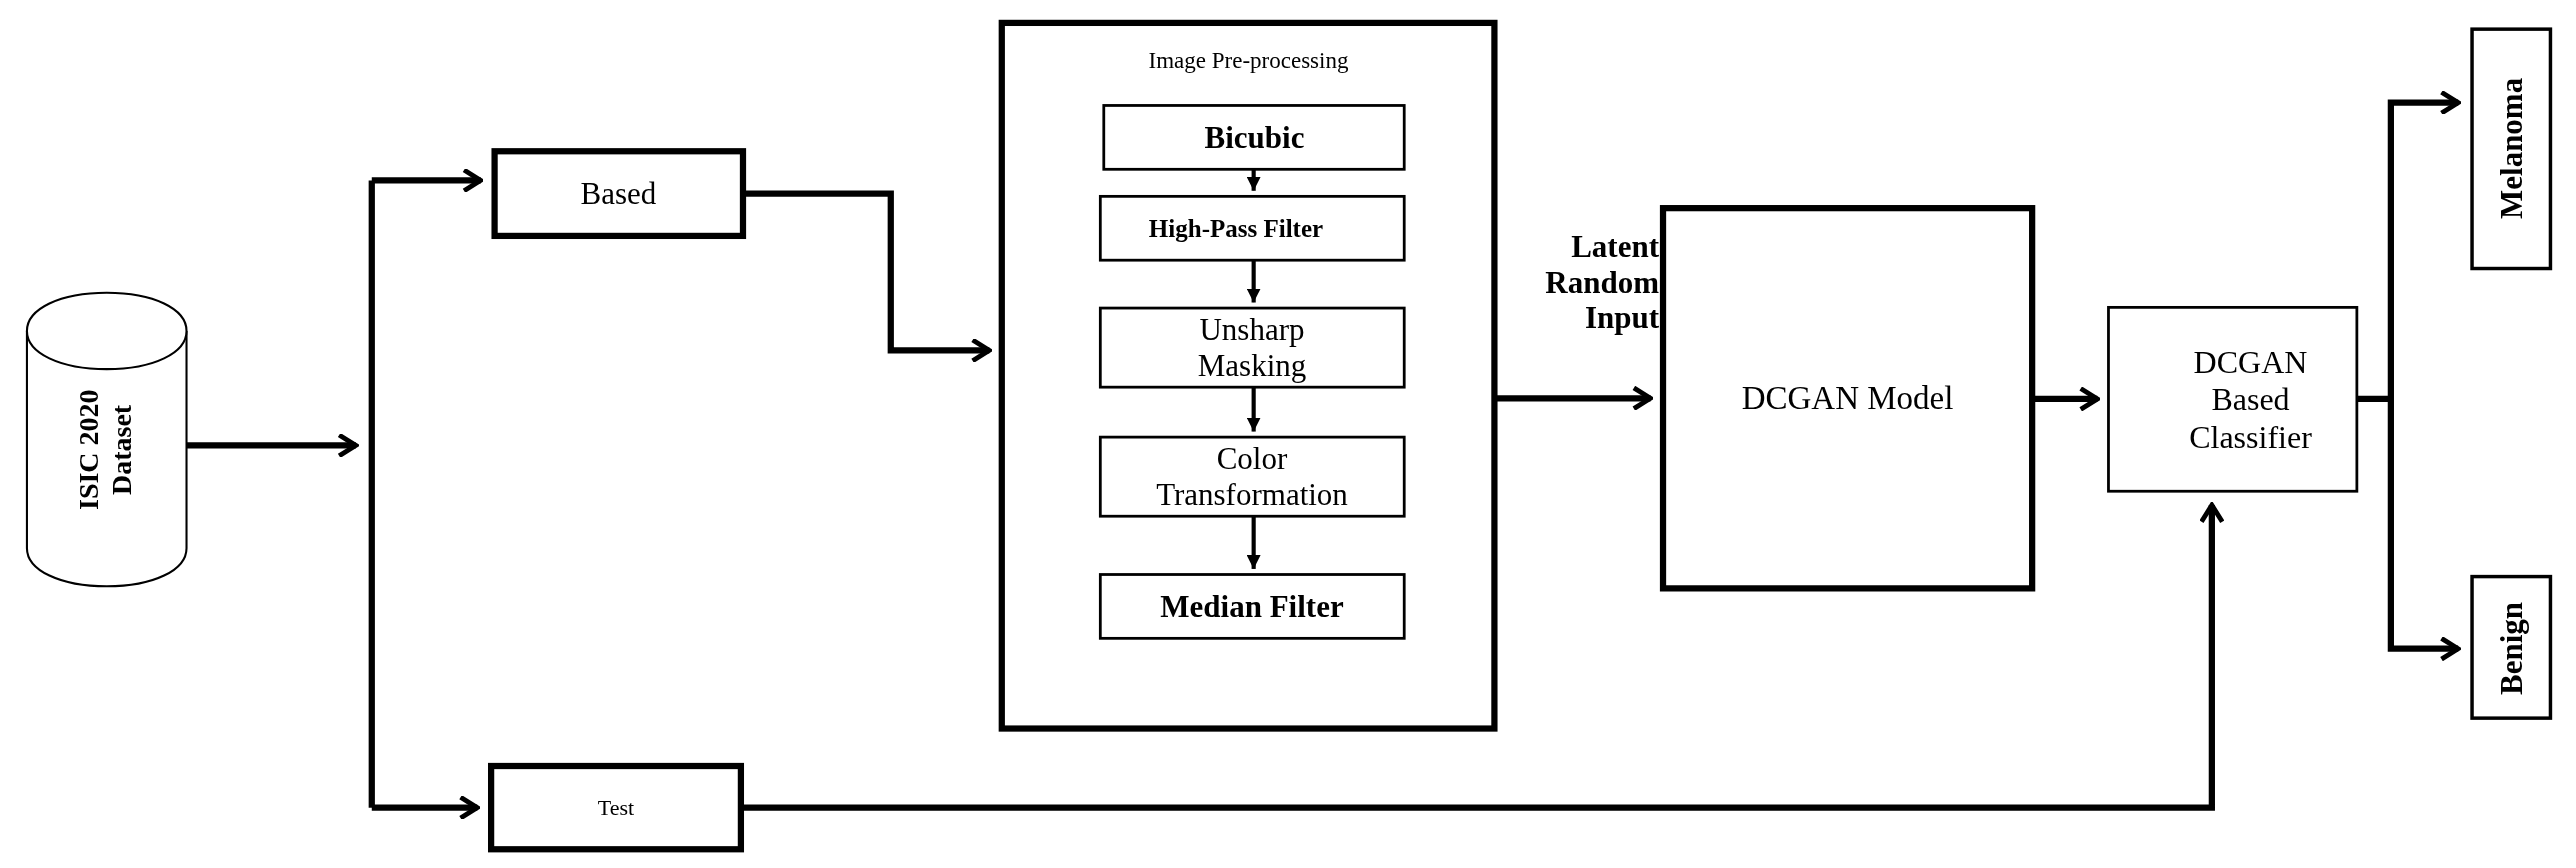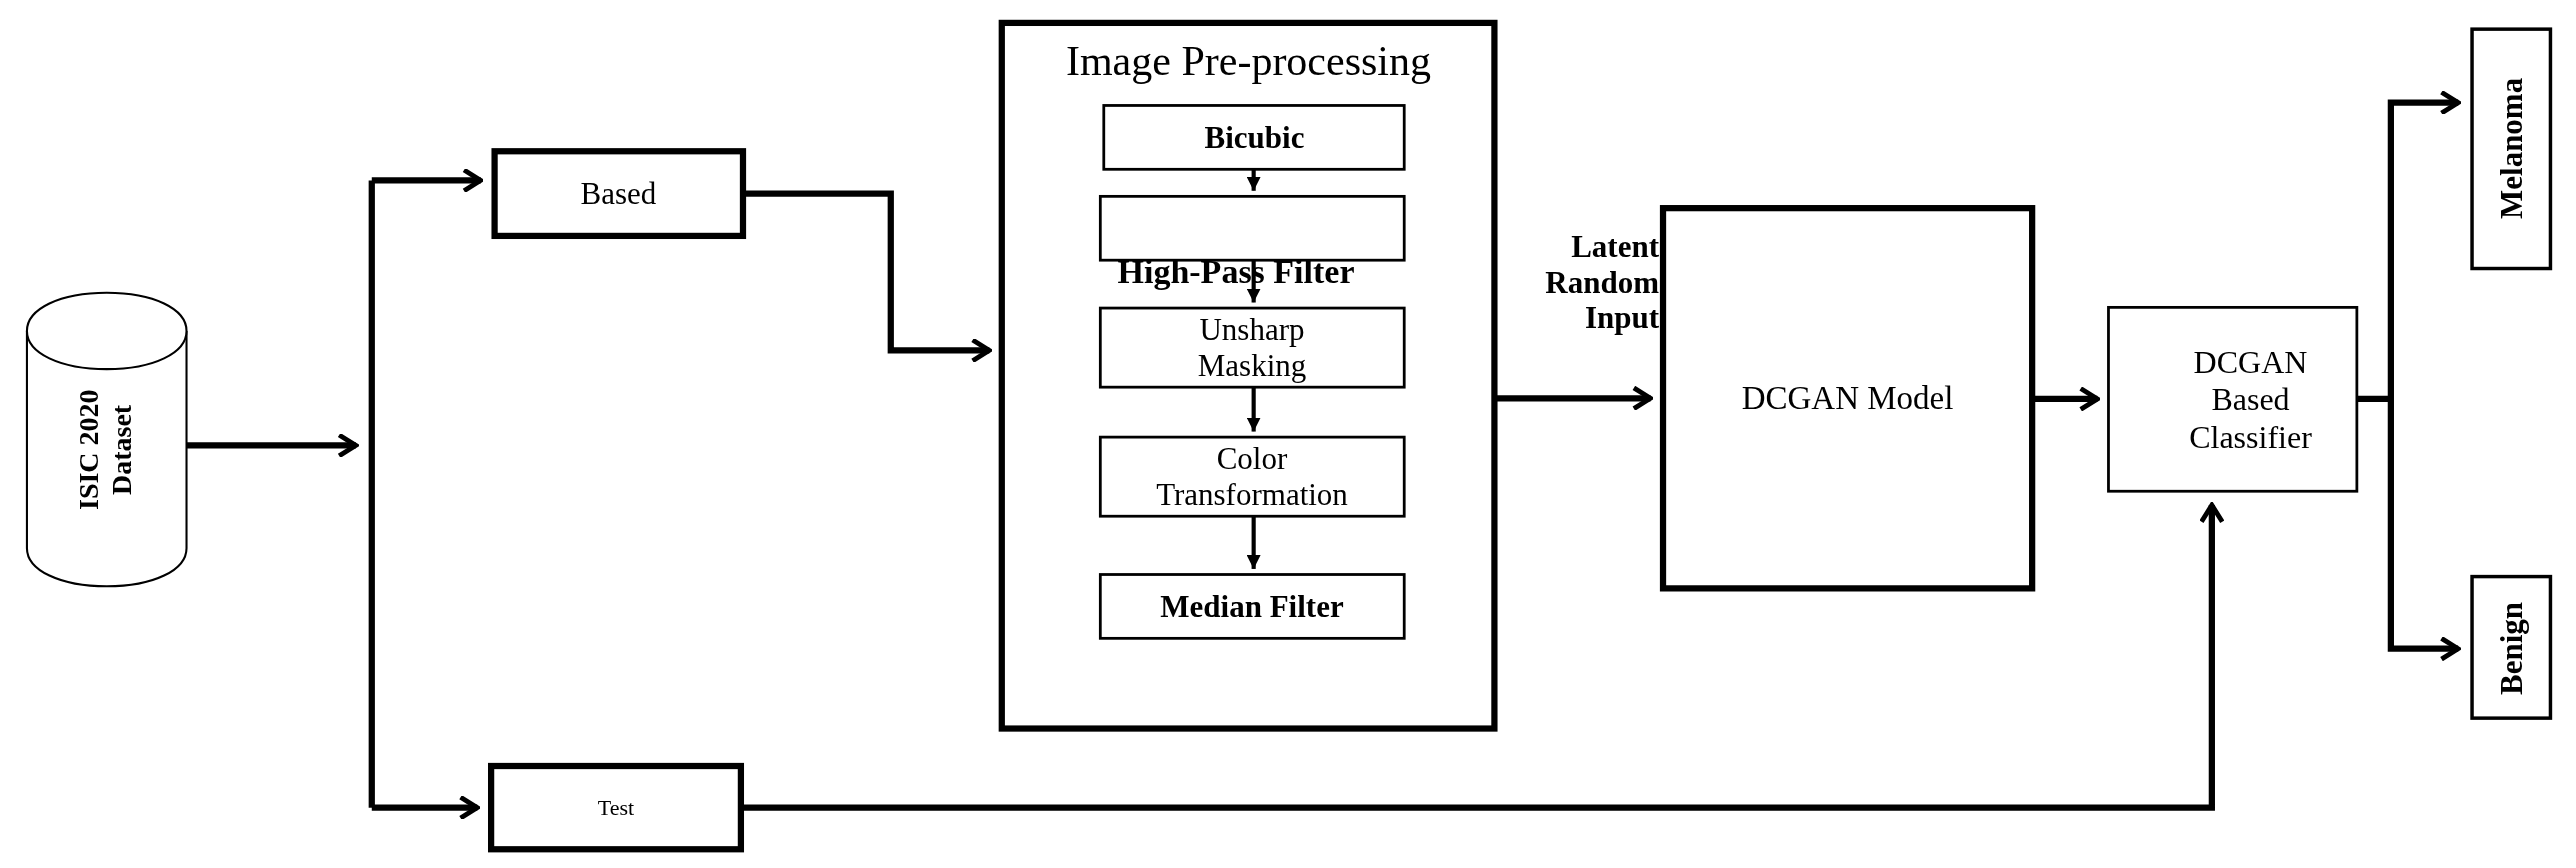--- a/index.html
+++ b/index.html
@@ -118,24 +118,24 @@
     <polyline points="3445,575 3445,935 3542,935" fill="none" stroke="#000" stroke-width="9" marker-end="url(#openArrow)"></polyline>
   </svg>
 
   <div class="node-label vert-label" style="left:71px; top:342px; width:69px; height:215px; font-size:28px; font-weight:700;">ISIC 2020
 Dataset</div>
 
   <div class="node-label" style="left:494px; top:151px; width:249px; height:85px; font-size:31px;">Based</div>
 
   <div class="node-label" style="left:491px; top:766px; width:250px; height:83px; font-size:22px;">Test</div>
 
-  <div class="node-label" style="left:1002px; top:37px; width:493px; height:49px; font-size:42px;">Image Pre-processing</div>
+  <div class="node-label" style="left:1002px; top:37px; width:493px; height:49px; font-size:23px;">Image Pre-processing</div>
 
   <div class="node-label" style="left:1104px; top:106px; width:301px; height:64px; font-size:31px; font-weight:700;border-radius:23px;">Bicubic</div>
-  <div class="node-label" style="left:1100px; top:196px; width:272px; height:64px; font-size:34px; font-weight:700;margin-top:44px;">High-Pass Filter</div>
+  <div class="node-label" style="left:1100px; top:196px; width:272px; height:64px; font-size:25px; font-weight:700;">High-Pass Filter</div>
   <div class="node-label" style="left:1100px; top:308px; width:304px; height:79px; font-size:31px;">Unsharp
 Masking</div>
   <div class="node-label" style="left:1100px; top:437px; width:304px; height:79px; font-size:31px;">Color
 Transformation</div>
   <div class="node-label" style="left:1100px; top:575px; width:304px; height:64px; font-size:31px; font-weight:700;">Median Filter</div>
 
   <div class="free-label" style="left:1512px; top:229px; width:147px; font-size:31px; font-weight:700;">Latent
 Random
 Input</div>
 

